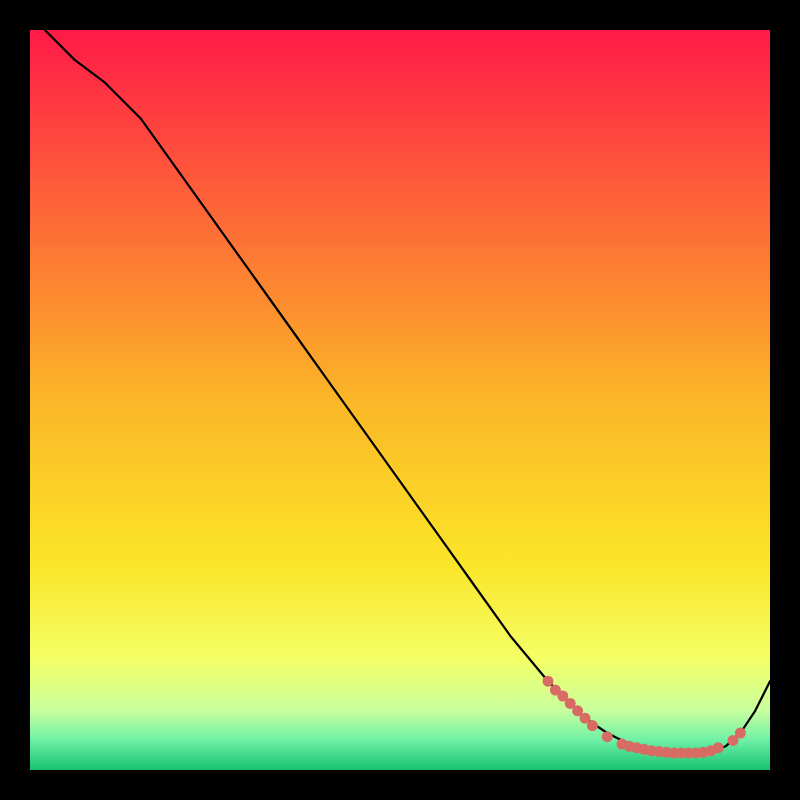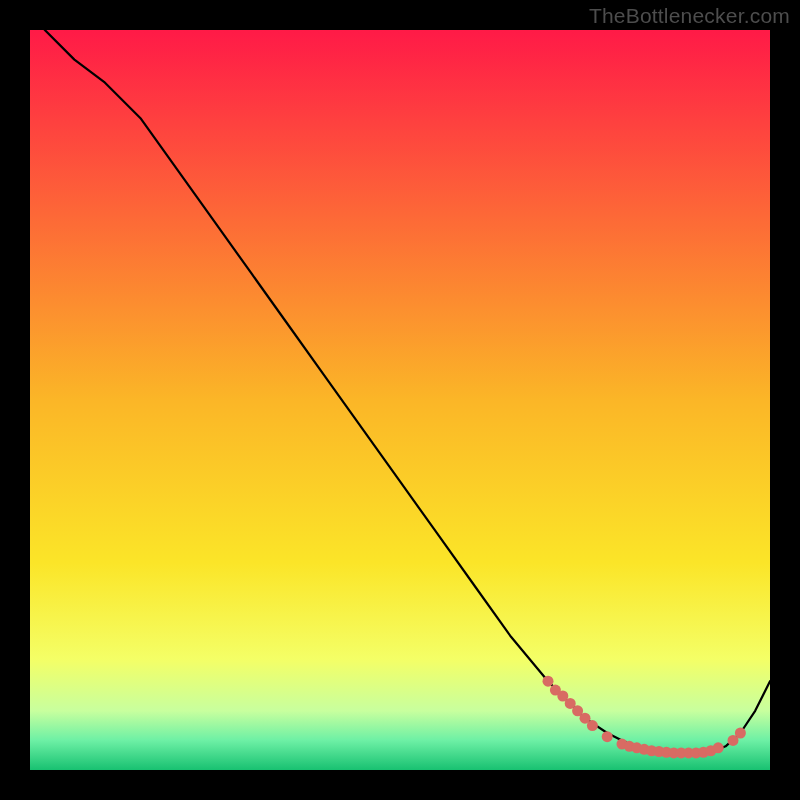--- a/index.html
+++ b/index.html
@@ -34,21 +34,20 @@
     height: 740px;
   }
   svg {
     display: block;
   }
 </style>
 </head>
 <body>
 
 <div class="frame">
-  <div class="watermark">TheBottlenecker.com</div>
 
   <div class="plot-wrap">
     <svg id="chart-svg" width="740" height="740" viewBox="0 0 740 740">
       <defs>
         <linearGradient id="bg-grad" x1="0" y1="0" x2="0" y2="1">
             <stop offset="0%" stop-color="#ff1a47"></stop>
             <stop offset="50%" stop-color="#fbb627"></stop>
             <stop offset="72%" stop-color="#fbe528"></stop>
             <stop offset="85%" stop-color="#f4ff66"></stop>
             <stop offset="92%" stop-color="#c8ff9e"></stop>

